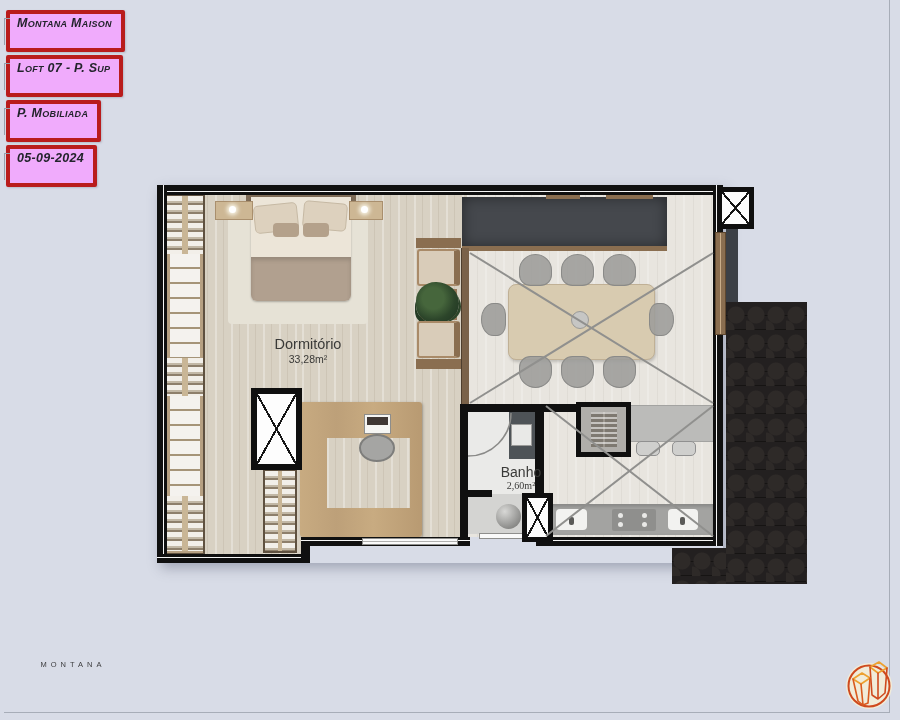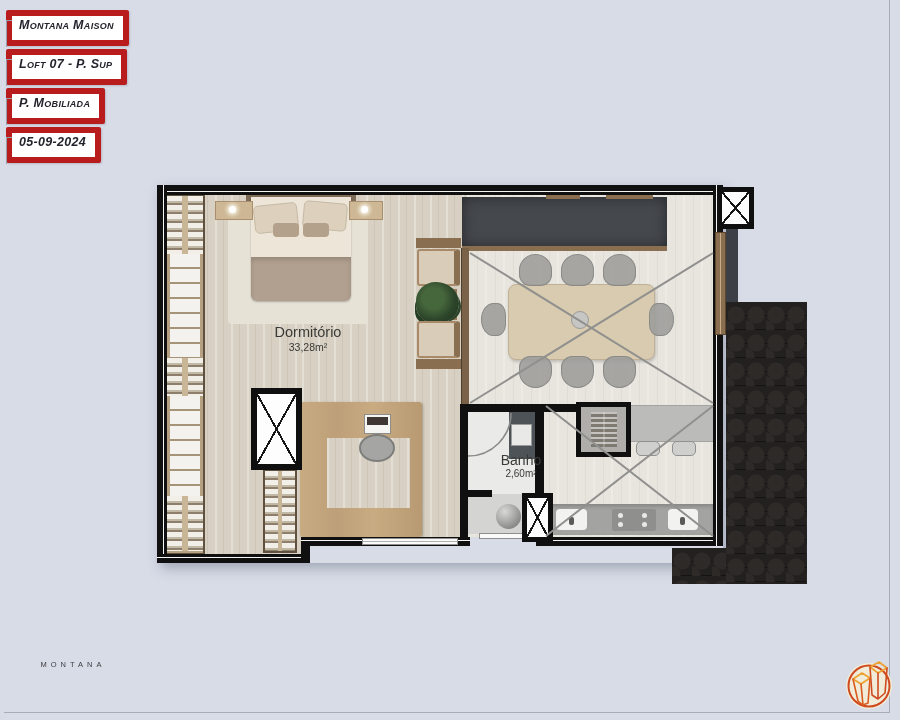--- a/index.html
+++ b/index.html
@@ -12,22 +12,22 @@
   .abs{position:absolute;}
 
   
   .frame-right{right:10px;top:0;bottom:7px;width:0;border-right:1px solid #a7adb8;z-index:0;}
   .frame-bottom{left:4px;right:10px;bottom:7px;height:0;border-bottom:1px solid #a7adb8;z-index:0;}
 
   
   .title-block{left:6px;top:10px;z-index:10;}
   .tbox{
     position:relative;display:table;margin:0 0 3px 0;
-    background:#ffffff;border:6px solid #b91c1c;border-radius:2px;
-    padding:2px 9px 8px 7px;
+    background:#f0abfc;border:4px solid #b91c1c;border-radius:2px;
+    padding:2px 9px 18px 7px;
     font-style:italic;font-weight:600;font-size:12.5px;color:#23242c;
     font-variant:small-caps;letter-spacing:.3px;white-space:nowrap;
     box-shadow:1px 1px 2px rgba(90,95,115,.25);
   }
   .tbox::before{
     content:"";position:absolute;left:-6px;top:4px;width:5px;height:26px;
     border-left:1px solid #99a0ad;border-top:1px solid #99a0ad;
   }
 
   
@@ -78,21 +78,21 @@
     background-image:
       radial-gradient(circle at 10px 13px, #2e2a28 8px, rgba(0,0,0,0) 9px),
       radial-gradient(circle at 0px 27px, #2e2a28 8px, rgba(0,0,0,0) 9px),
       repeating-linear-gradient(180deg, rgba(0,0,0,0) 0 13px, #161413 13px 14px);
     background-size:20px 28px,20px 28px,auto;
     z-index:0;
   }
 
   
   .room-label{z-index:6;text-align:center;color:#3a3a38;line-height:1.15;}
-  .room-label .rname{font-size:14.5px;}
+  .room-label .rname{font-size:14.5px;margin-top:12px;}
   .room-label .rarea{font-size:10.5px;}
   .chair{background:rgba(156,156,154,.88);border:1px solid #8a8a88;box-sizing:border-box;z-index:2;}
   .z1{z-index:1}.z2{z-index:2}.z3{z-index:3}.z4{z-index:4}.z5{z-index:5}
 
   .watermark{z-index:7;color:rgba(255,255,255,.5);pointer-events:none;}
   .wm-big{font-family:"Liberation Serif", serif;font-size:54px;letter-spacing:6px;line-height:1;}
   .wm-sub{font-size:11px;letter-spacing:7px;margin-top:2px;color:rgba(255,255,255,.45);}
 
   .brand{left:12px;top:660px;width:122px;text-align:center;z-index:10;color:#141416;}
   .brand-top{font-size:7.5px;letter-spacing:4px;color:#3c3c3e;}
@@ -242,21 +242,21 @@
     <line x1="713" y1="406" x2="546" y2="536" stroke="#90908e" stroke-width="2"></line>
     <path d="M 511 413 A 43 43 0 0 1 468 456" fill="none" stroke="#8a8a88" stroke-width="1.5"></path>
   </svg>
 
   <div class="abs room-label" style="left:238px;top:324px;width:140px;">
     <div class="rname">Dormitório</div>
     <div class="rarea">33,28m²</div>
   </div>
   <div class="abs room-label" style="left:480px;top:452px;width:82px;">
     <div class="rname" style="font-size:14px;">Banho</div>
-    <div class="rarea" style="font-size:10px;">2,60m²</div>
+    <div class="rarea" style="font-size:10px;font-family:Liberation Serif, serif;">2,60m²</div>
   </div>
 
 
 </div>
 
 <div class="abs brand">
   <div class="brand-top">MONTANA</div>
 </div>
 
 <svg class="abs" width="54" height="58" viewBox="0 0 54 58" style="left:842px;top:655px;z-index:10;">

